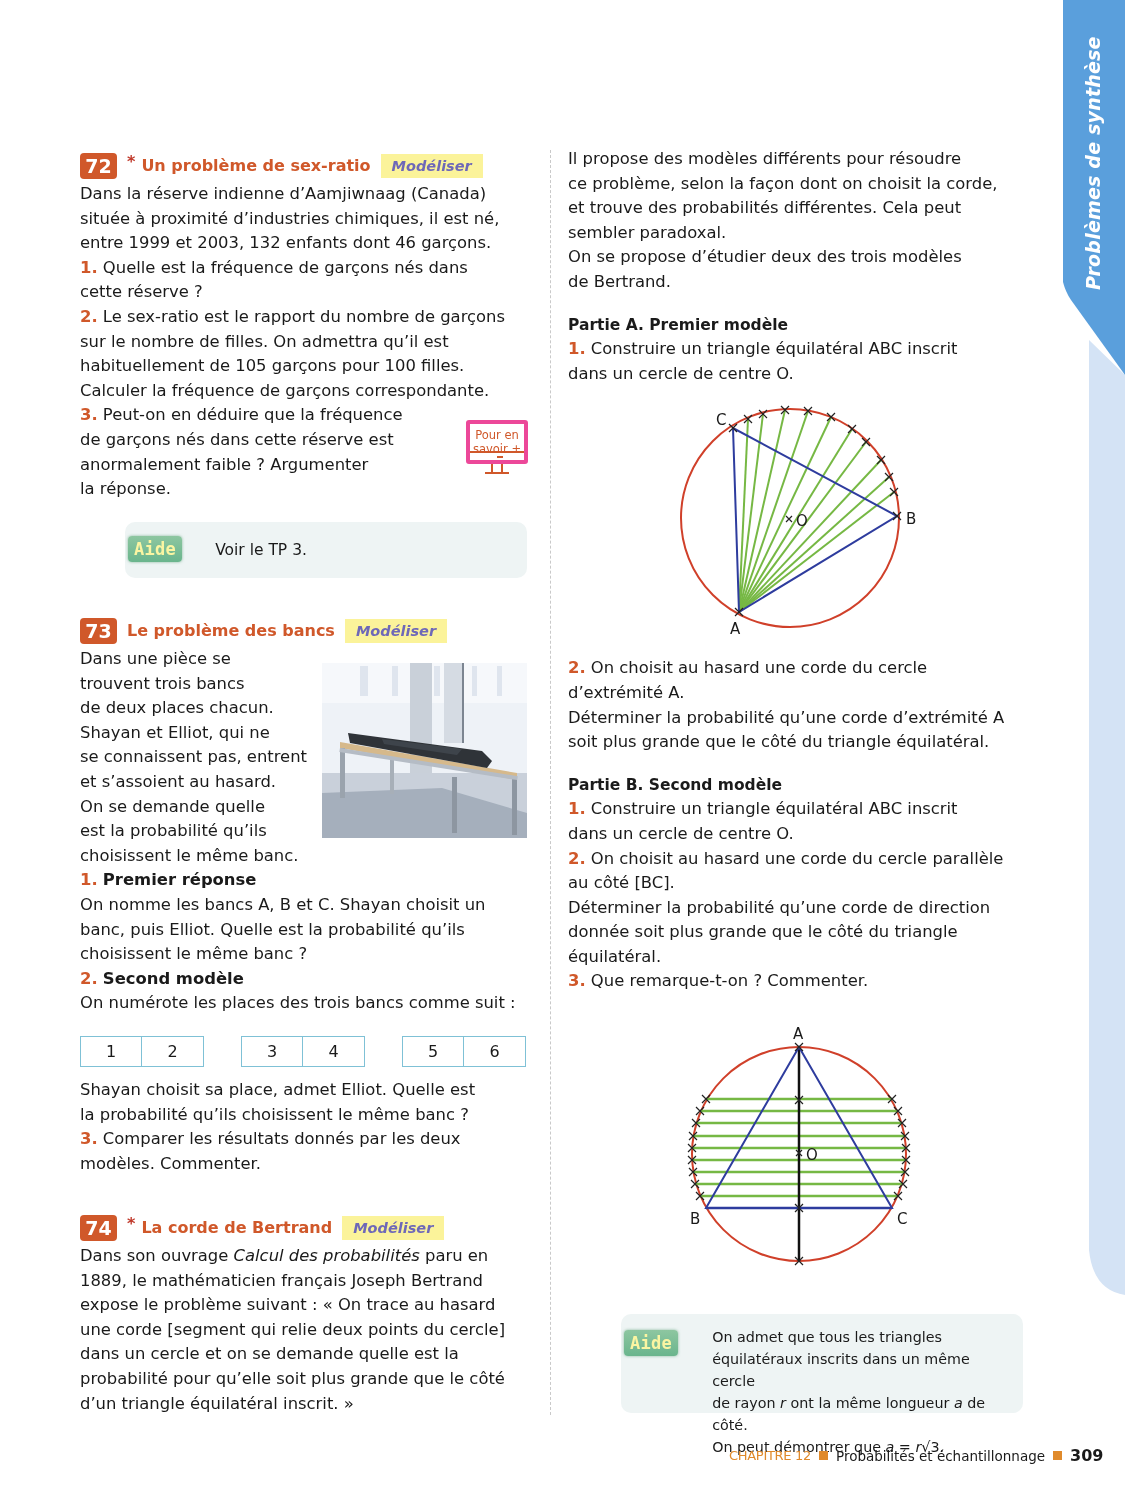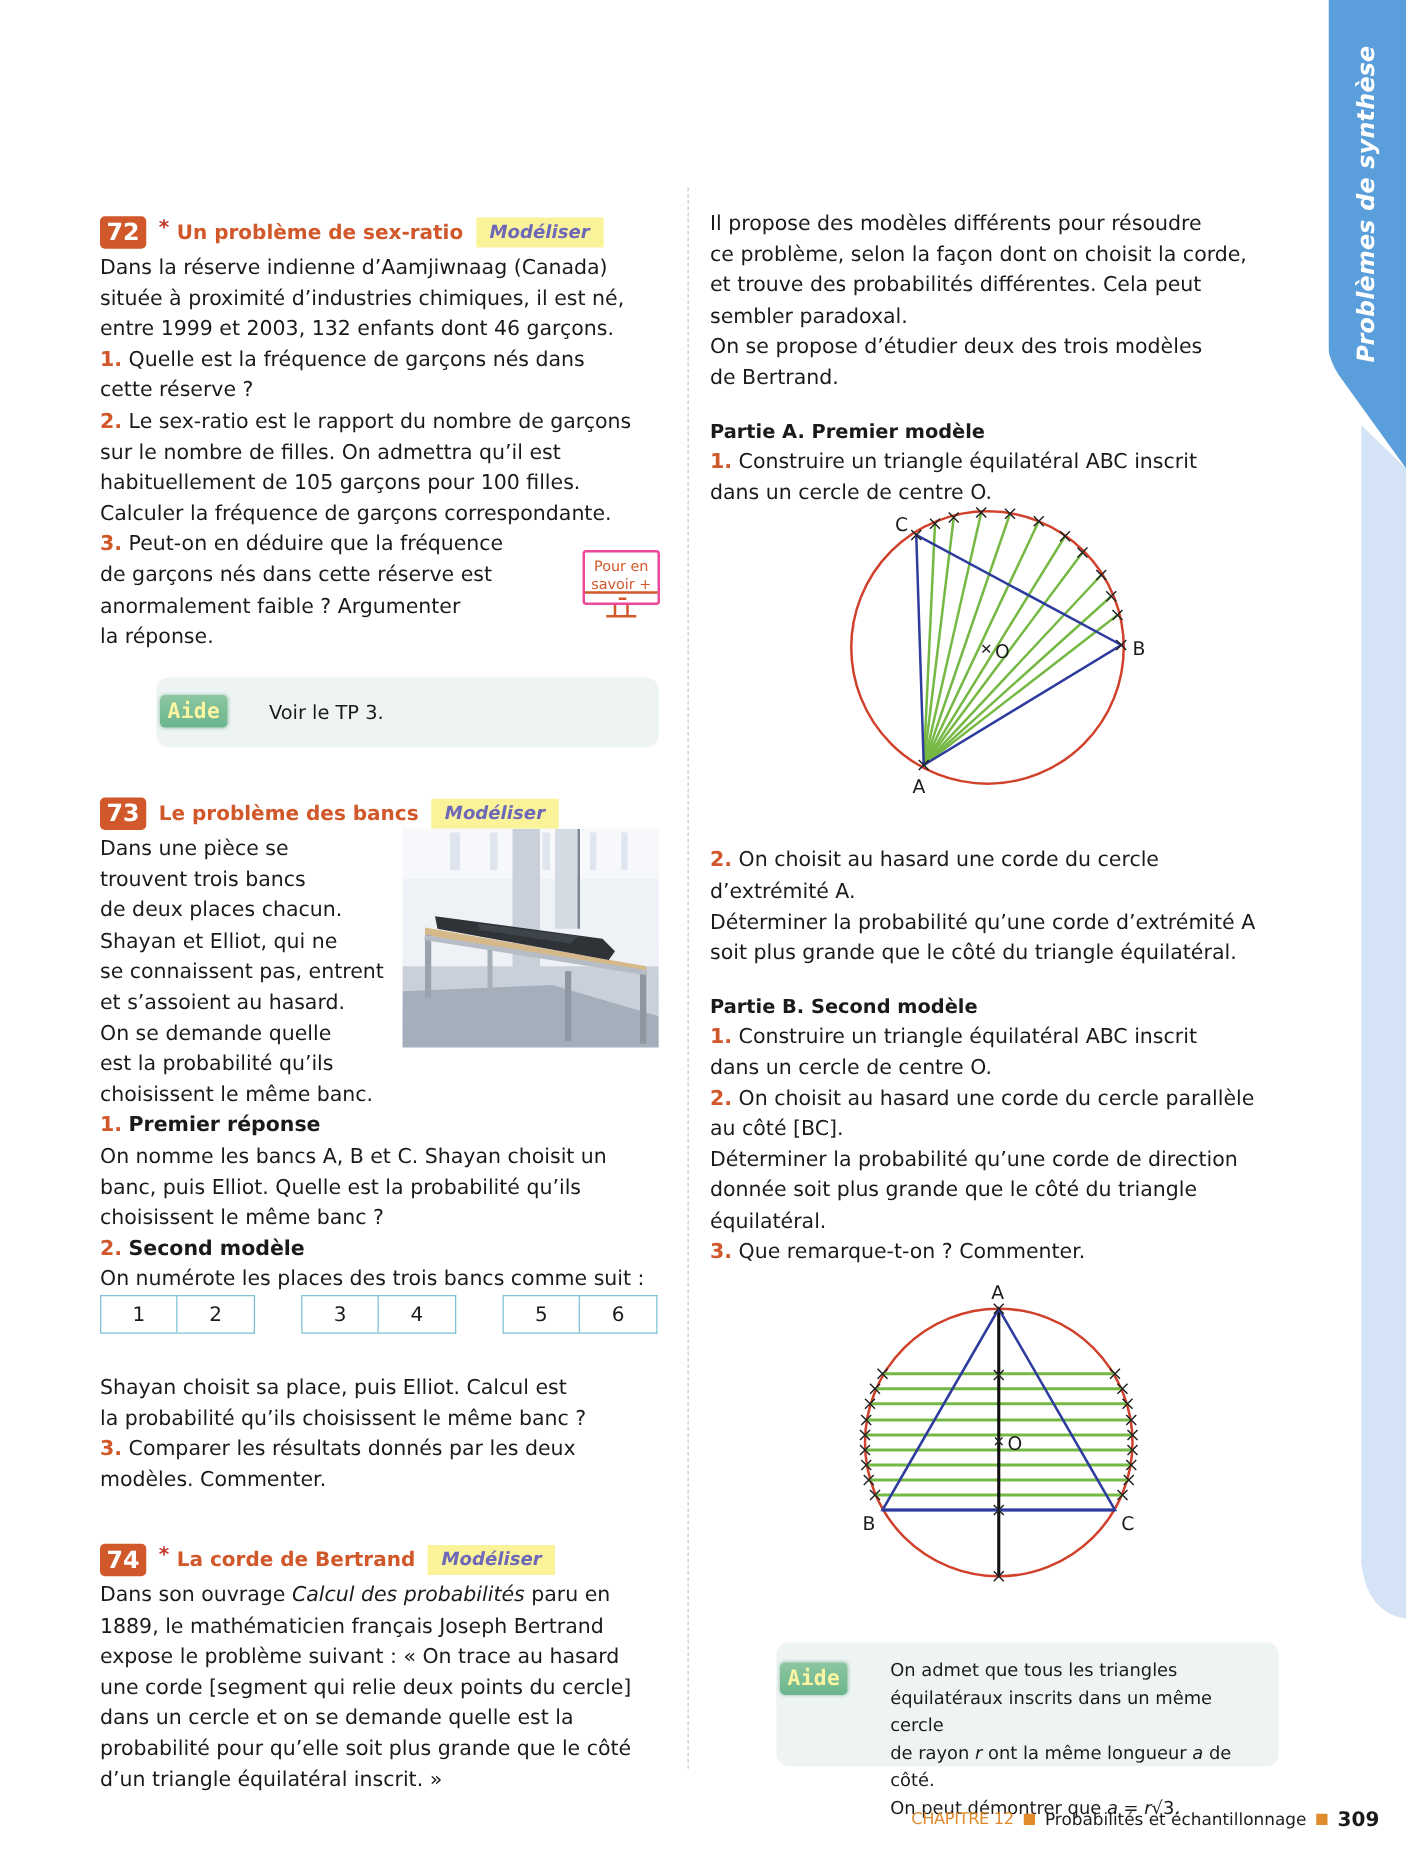--- a/index.html
+++ b/index.html
@@ -12,21 +12,21 @@
   .side-tab svg { position: absolute; left: 0; top: 0; }
   .side-tab-label {
     position: absolute; left: 1082px; top: 60px; width: 30px; height: 230px;
     color: #fff; font-weight: bold; font-style: italic; font-size: 19px;
     writing-mode: vertical-rl; transform: rotate(180deg);
     text-align: left; white-space: nowrap; letter-spacing: 0.2px;
   }
 
   .col-divider { position: absolute; left: 550px; top: 150px; width: 0; height: 1265px; border-left: 1px dashed #c9c9c9; }
 
-  .col { position: absolute; font-size: 16.4px; line-height: 24.6px; margin-top: 20px; }
+  .col { position: absolute; font-size: 16.4px; line-height: 24.6px; }
   .col-left { left: 80px; top: 150px; width: 450px; }
   .col-right { left: 568px; top: 147px; width: 460px; }
 
   .ex-head { display: flex; align-items: center; height: 32px; }
   .ex-num {
     background: #d0582a; color: #fff; font-weight: bold; font-size: 19px;
     border-radius: 4px; height: 26px; min-width: 37px; padding: 0 5px;
     display: inline-flex; align-items: center; justify-content: center; line-height: 26px;
   }
   .ex-star { color: #c0392b; font-weight: bold; font-size: 16px; margin-left: 10px; margin-right: 6px; position: relative; top: -4px; }
@@ -38,21 +38,21 @@
   }
   .q { color: #d0582a; font-weight: bold; }
   p { margin: 0; }
   .bold { font-weight: bold; }
 
   .pour-en-savoir {
     position: absolute; left: 386px; top: 270px; width: 62px; height: 58px;
   }
   .pour-en-savoir .screen {
     position: absolute; left: 0; top: 0; width: 62px; height: 44px;
-    border: 2px solid #ec4899; border-radius: 3px;
+    border: 4px solid #ec4899; border-radius: 3px;
     color: #d0582a; font-size: 11.5px; line-height: 14px; text-align: center; padding-top: 4px;
   }
   .pour-en-savoir .screen .bar { position: absolute; left: 0; right: 0; bottom: 7px; border-top: 2px solid #d0582a; }
   .pour-en-savoir .screen .dot { position: absolute; left: 27px; bottom: 2px; width: 6px; height: 2px; background: #d0582a; }
   .pour-en-savoir .stand { position: absolute; left: 25px; top: 44px; width: 12px; height: 8px; border-left: 2px solid #d0582a; border-right: 2px solid #d0582a; }
   .pour-en-savoir .base { position: absolute; left: 19px; top: 52px; width: 24px; height: 2px; background: #d0582a; }
 
   .aide-box {
     background: #eef4f4; border-radius: 10px; display: flex; align-items: flex-start; gap: 24px;
   }
@@ -151,21 +151,21 @@
       <p>On se demande quelle</p>
       <p>est la probabilité qu’ils</p>
       <p>choisissent le même banc.</p>
       <p><span class="q">1.</span> <span class="bold">Premier réponse</span></p>
       <p>On nomme les bancs A, B et C. Shayan choisit un</p>
       <p>banc, puis Elliot. Quelle est la probabilité qu’ils</p>
       <p>choisissent le même banc ?</p>
       <p><span class="q">2.</span> <span class="bold">Second modèle</span></p>
       <p>On numérote les places des trois bancs comme suit :</p>
       <div style="height:62px;"></div>
-      <p>Shayan choisit sa place, puis Elliot. Calcul est</p>
+      <p>Shayan choisit sa place, admet Elliot. Quelle est</p>
       <p>la probabilité qu’ils choisissent le même banc ?</p>
       <p><span class="q">3.</span> <span>Comparer les résultats donnés par les deux</span></p>
       <p>modèles. Commenter.</p>
     </div>
 
     <div style="position:absolute; left:0; top:1062px; width:450px;">
       <div class="ex-head">
         <span class="ex-num">74</span>
         <span class="ex-star">*</span>
         <span class="ex-title">La corde de Bertrand</span>

